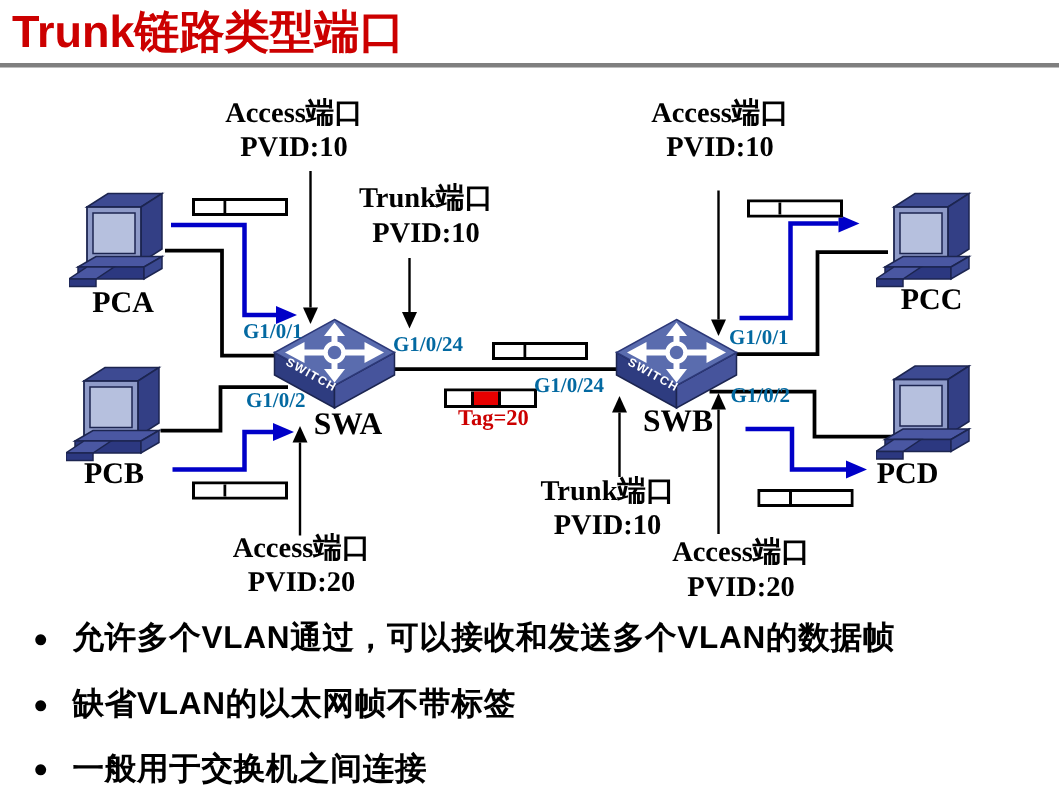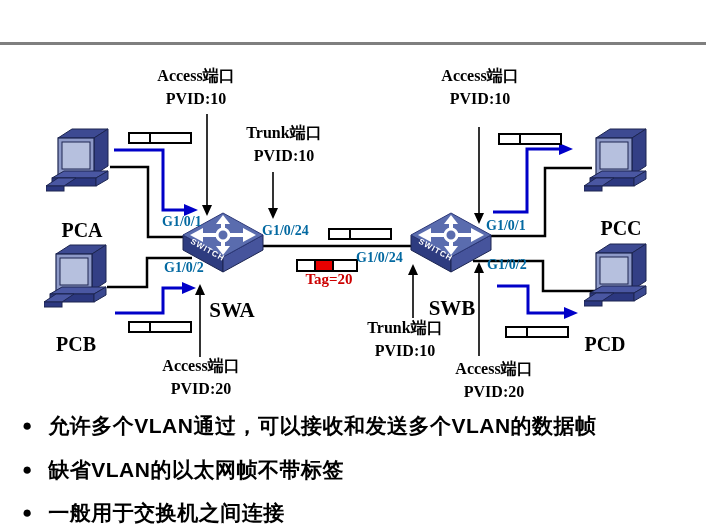--- a/index.html
+++ b/index.html
@@ -4,25 +4,25 @@
 <style>
   html,body{margin:0;padding:0;background:#fff;}
   #stage{position:relative;width:706px;height:526px;background:#fff;overflow:hidden;
          font-family:"Liberation Sans","DejaVu Sans",sans-serif;}
   .abs{position:absolute;}
   
   .title{left:8px;top:1px;font-size:30px;font-weight:bold;color:#cc0000;letter-spacing:0px;white-space:nowrap;}
   .rule{left:0;top:42px;width:706px;height:3px;background:#7f7f7f;}
   
   .dlabel{font-family:"Liberation Serif","DejaVu Serif",serif;font-weight:bold;color:#000;
-          font-size:16px;line-height:23px;text-align:center;white-space:nowrap;}
+          font-size:19px;line-height:23px;text-align:center;white-space:nowrap;}
   .port{font-family:"Liberation Serif","DejaVu Serif",serif;font-weight:bold;color:#0369a1;
         font-size:14px;white-space:nowrap;}
   .dev{font-family:"Liberation Serif","DejaVu Serif",serif;font-weight:bold;color:#000;
-       font-size:20px;text-align:center;width:60px;white-space:nowrap;margin-top:28px;}
+       font-size:20px;text-align:center;width:60px;white-space:nowrap;}
   .tag{font-family:"Liberation Serif","DejaVu Serif",serif;font-weight:bold;color:#cc0000;
        font-size:15px;text-align:center;width:70px;white-space:nowrap;}
   
   .frame{height:8px;background:#fff;border:2px solid #000;display:flex;}
   .frame .c1{width:19px;border-right:2px solid #000;background:#fff;}
   .frame .c2{flex:1;background:#fff;}
   .tframe{height:9px;background:#fff;border:2px solid #000;display:flex;}
   .tframe .t1{width:16px;border-right:2px solid #000;background:#fff;}
   .tframe .t2{width:16px;border-right:2px solid #000;background:#e80000;}
   .tframe .t3{flex:1;background:#fff;}
@@ -30,20 +30,21 @@
   .bullet-row{left:14px;width:690px;display:flex;align-items:flex-start;}
   .bullet-dot{font-size:17px;line-height:28px;margin:0 16px 0 8px;}
   .bullet-text{font-size:21px;line-height:28px;font-weight:bold;color:#000;letter-spacing:0.5px;white-space:nowrap;}
   svg{display:block;}
 </style>
 </head>
 <body>
 
 <div id="stage">
 
+  <div class="abs title">Trunk链路类型端口</div>
   <div class="abs rule"></div>
 
   <svg class="abs" style="left:0;top:0;" width="706" height="526" viewBox="0 0 706 526">
 
     <g stroke="#000000" stroke-width="2.5" fill="none">
       <path d="M110,167 H148 V237 H192"></path>
       <path d="M107,287 H147 V258 H192"></path>
       <path d="M592,168 H545 V236 H486"></path>
       <path d="M595,291 H543 V261 H473"></path>
       <path d="M257,246 H415"></path>

